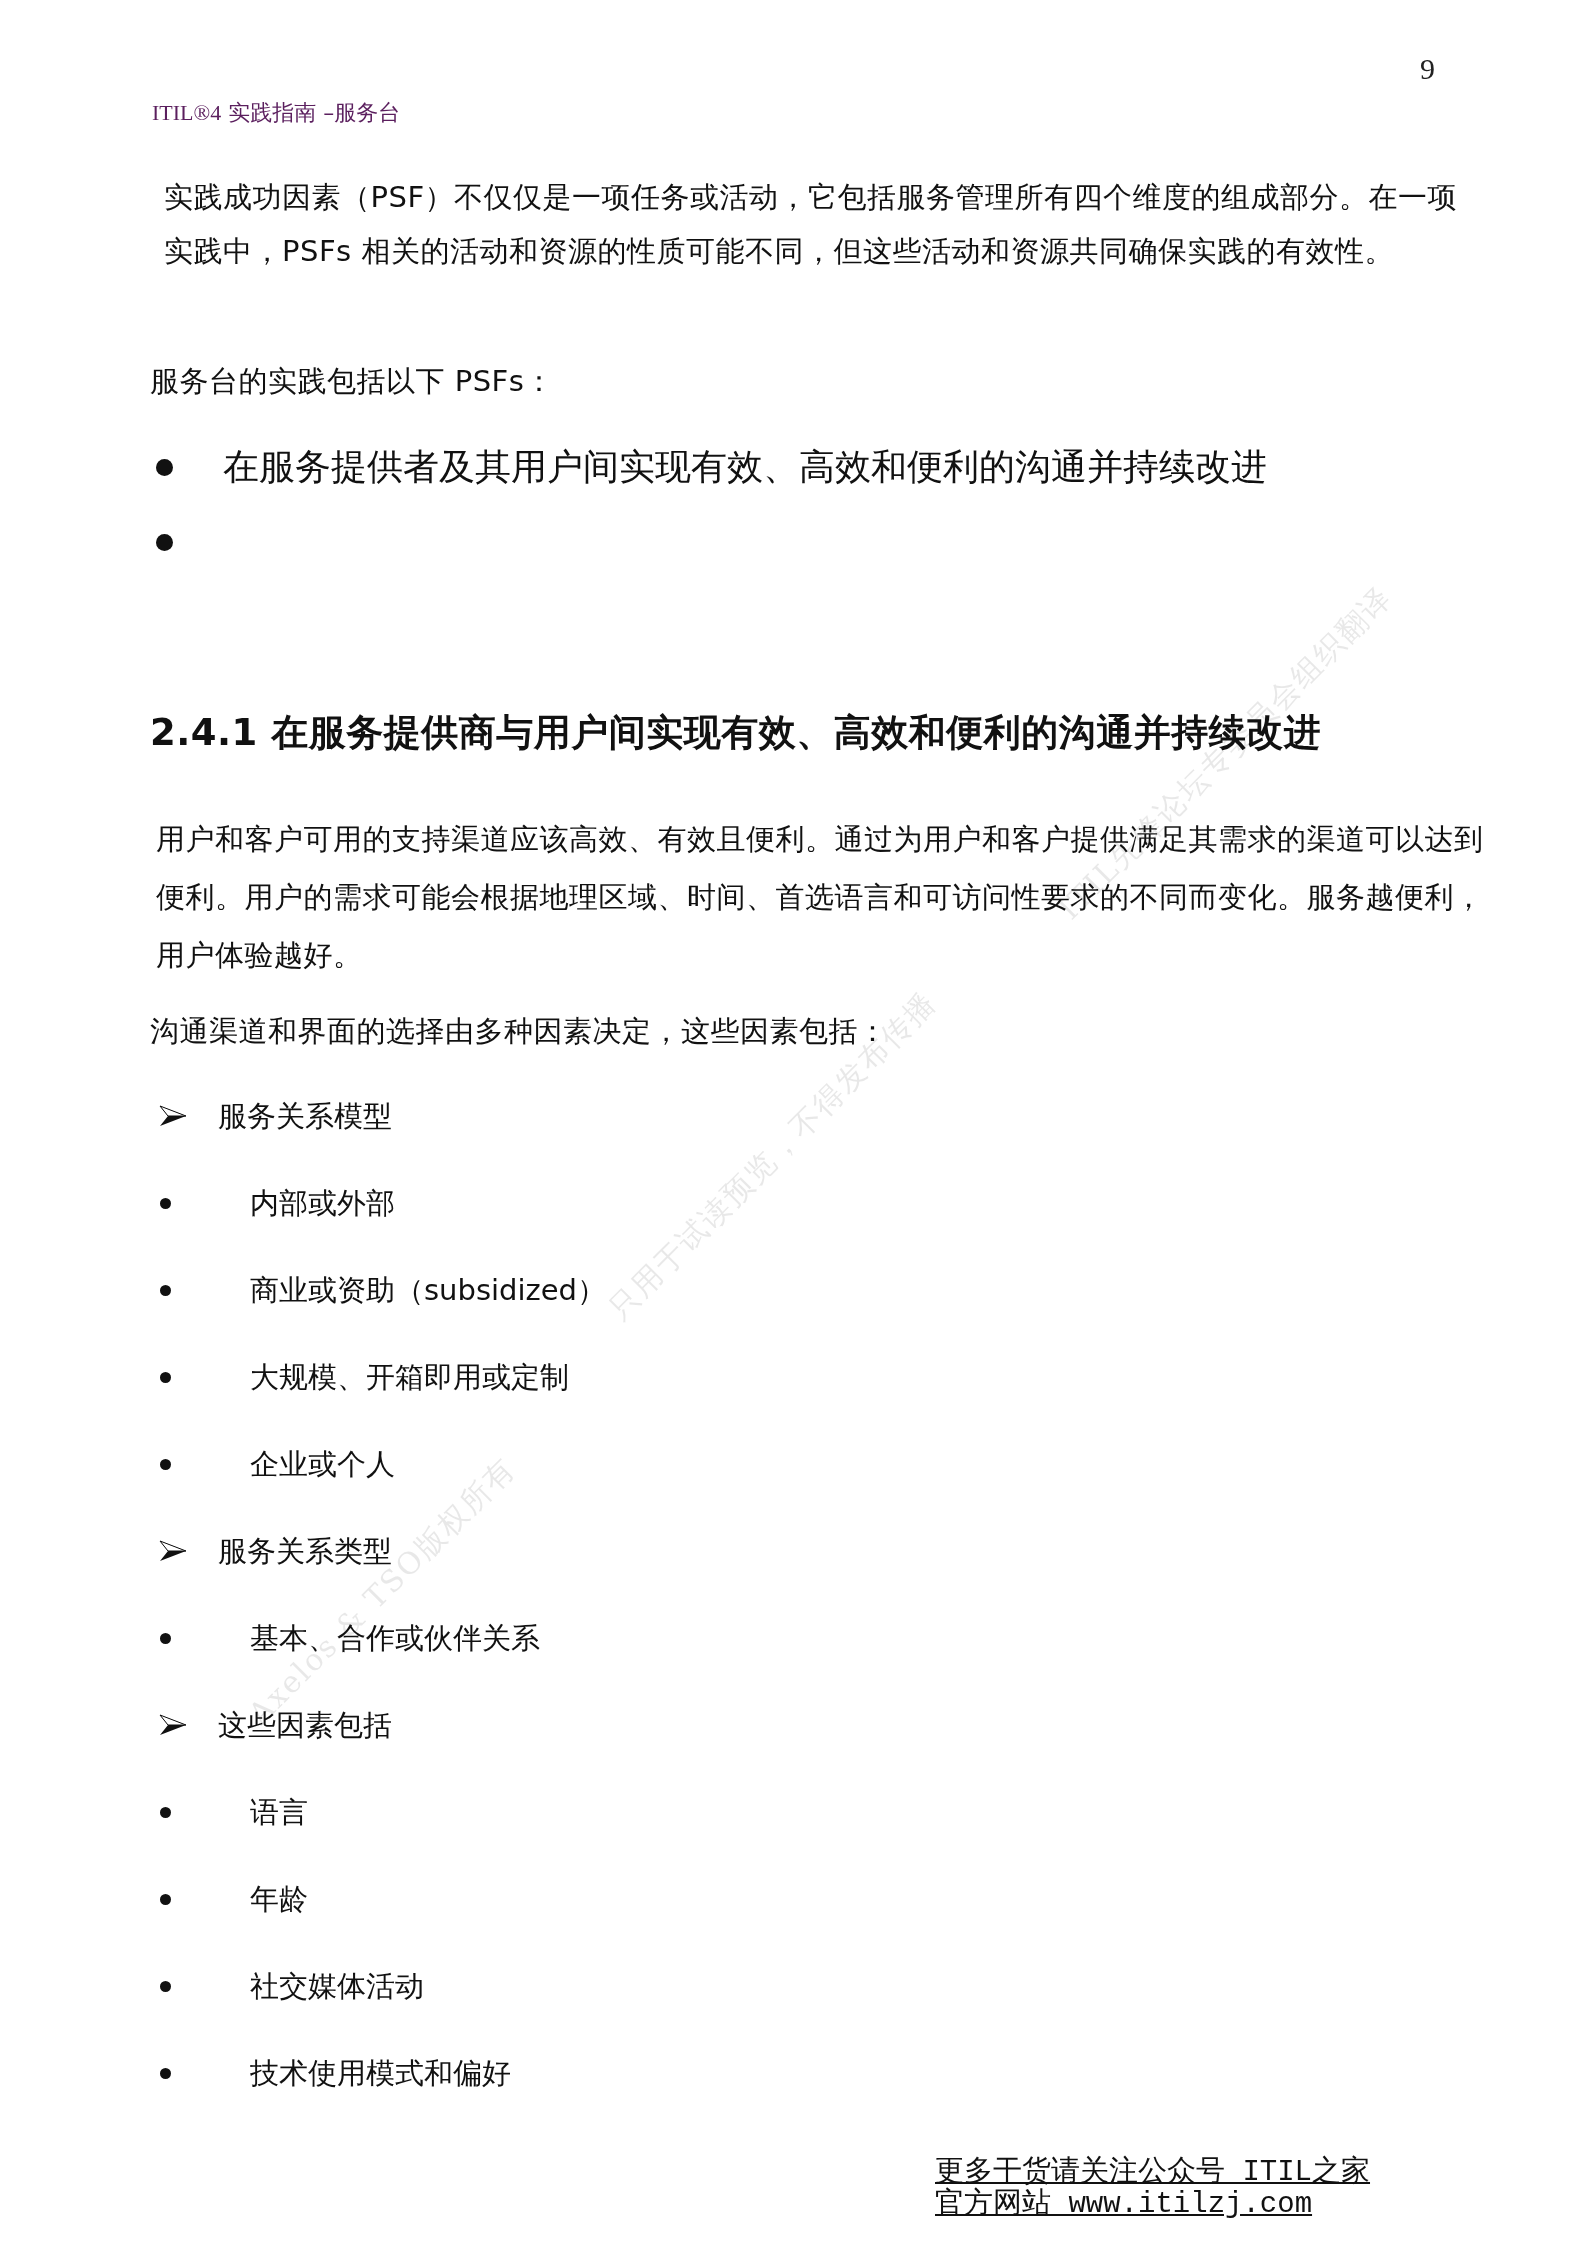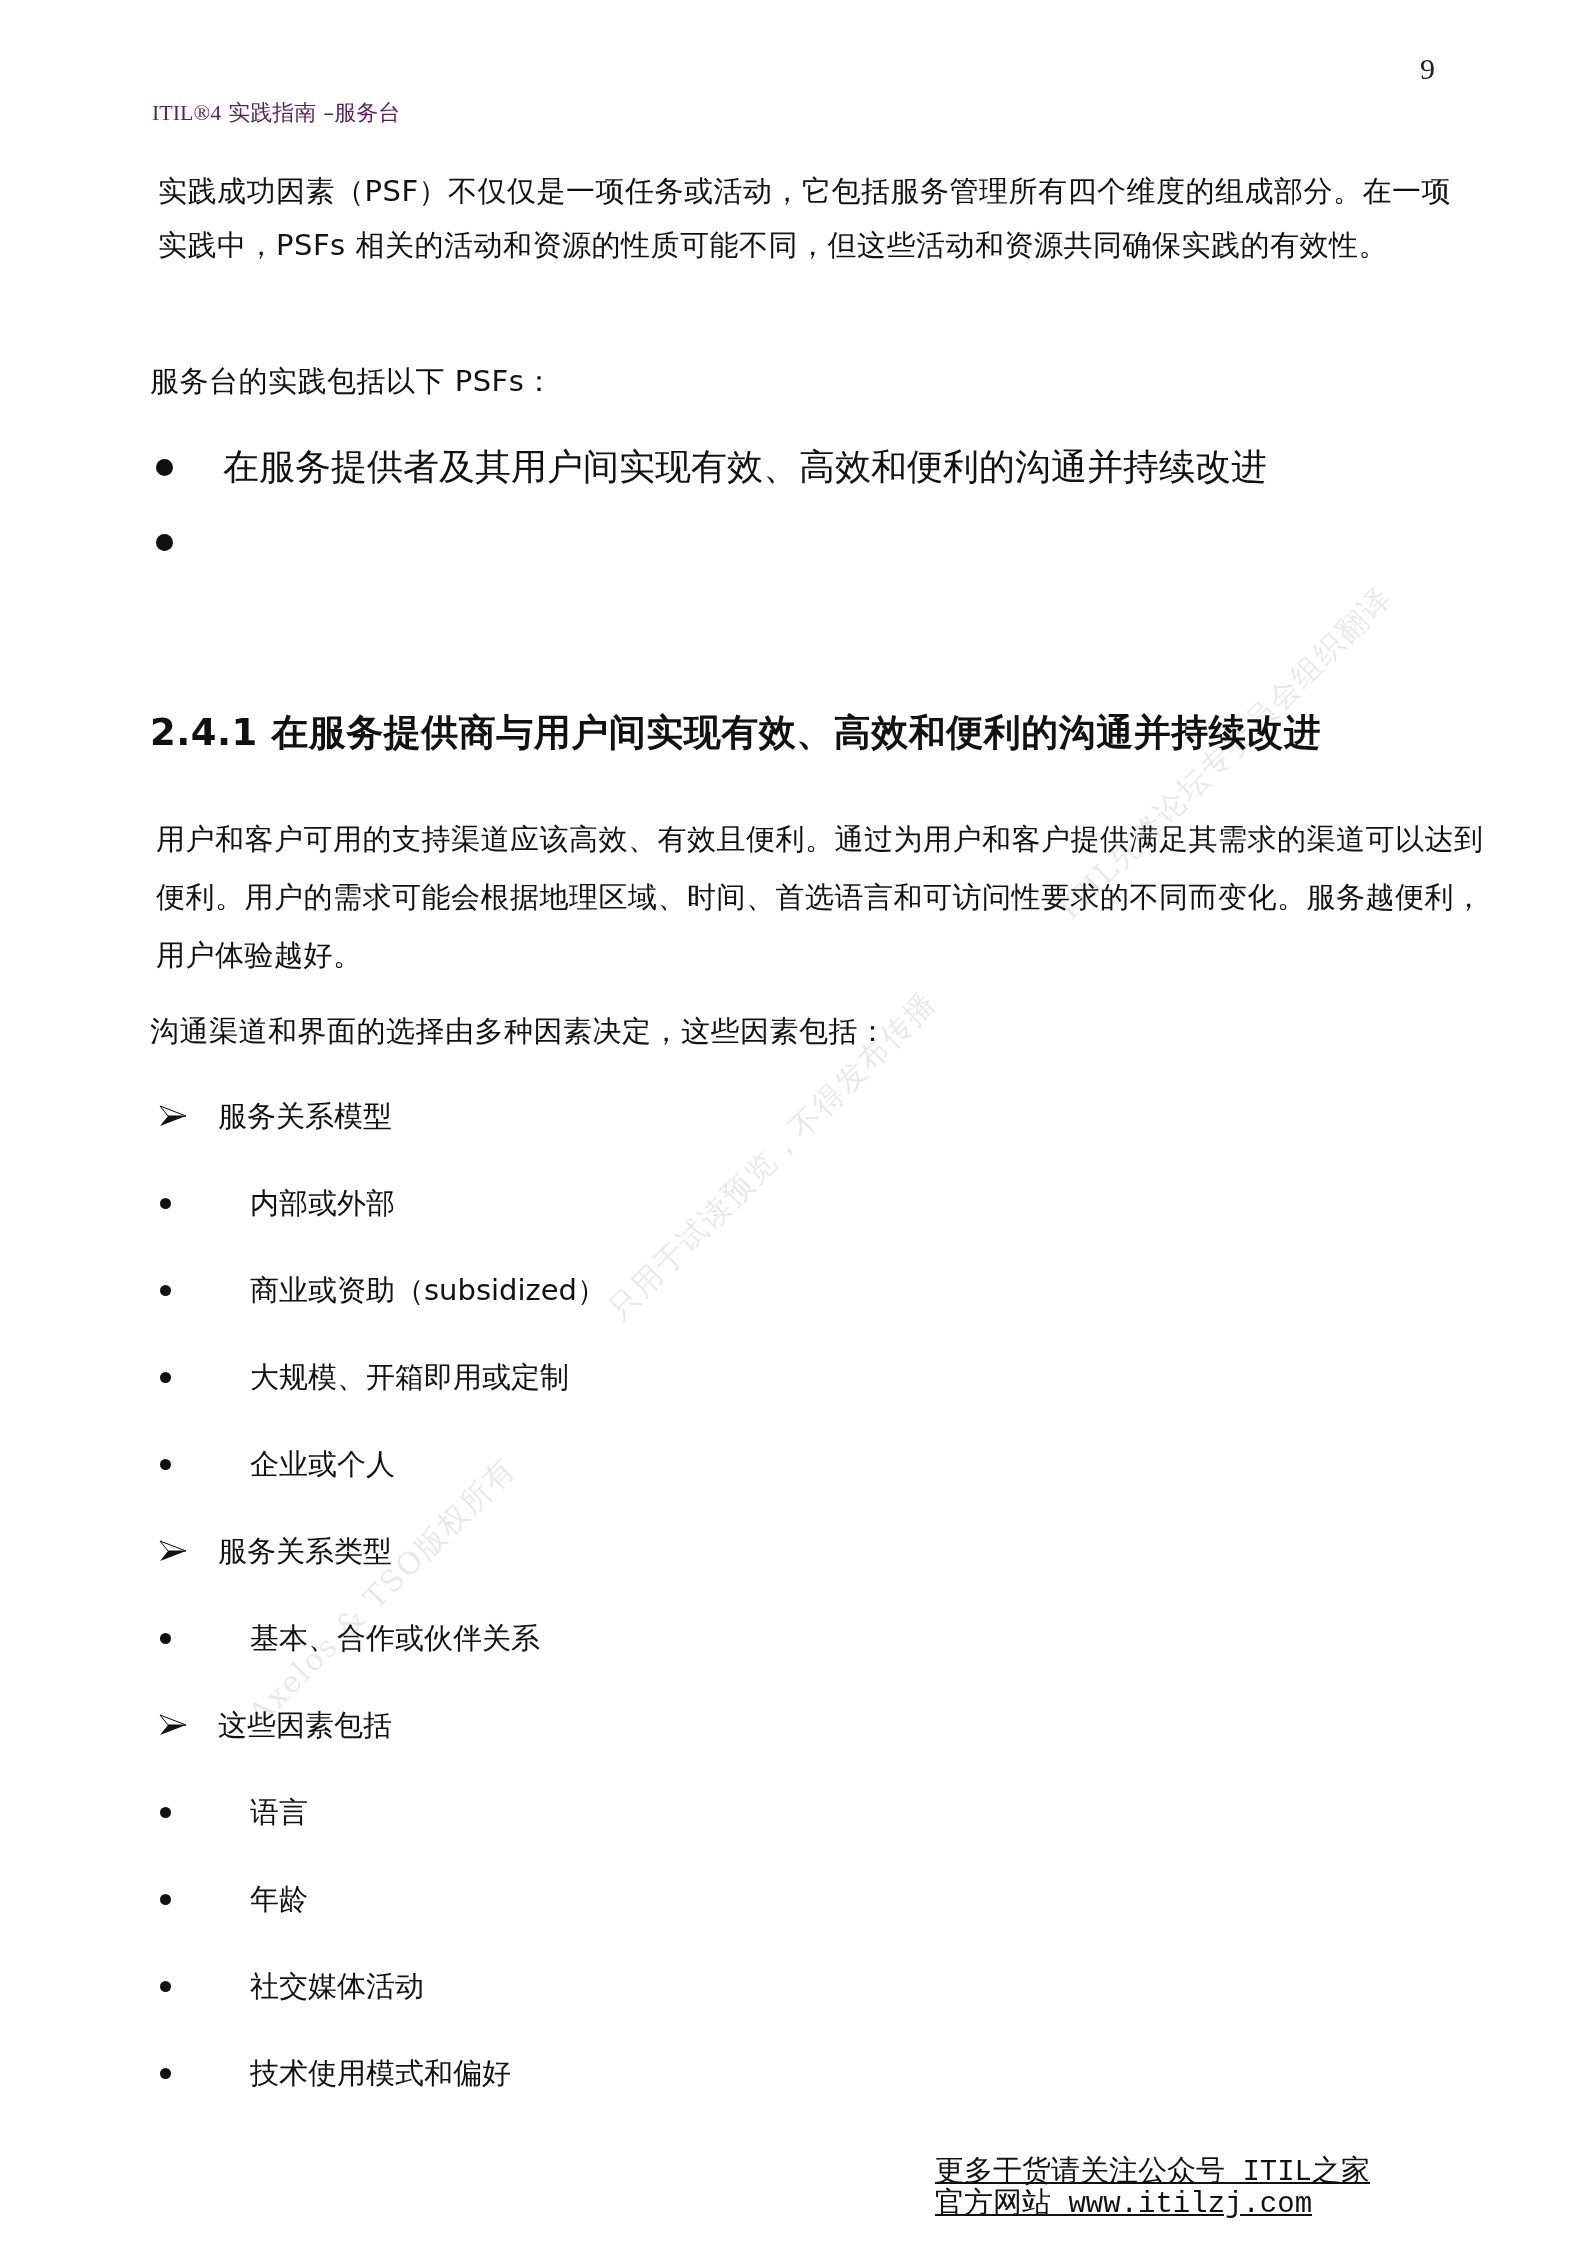--- a/index.html
+++ b/index.html
@@ -124,21 +124,21 @@
 <div class="page-number">9</div>
 
 <div class="running-header">
   <span class="brand">ITIL®4</span><span> 实践指南 –服务台</span>
 </div>
 
 <div class="watermark wm1">Axelos &amp; TSO版权所有</div>
 <div class="watermark wm2">只用于试读预览，不得发布传播</div>
 <div class="watermark wm3">ITIL先锋论坛专委员会组织翻译</div>
 
-<p class="body-text p1" style="margin:8px">实践成功因素（PSF）不仅仅是一项任务或活动，它包括服务管理所有四个维度的组成部分。在一项实践中，PSFs 相关的活动和资源的性质可能不同，但这些活动和资源共同确保实践的有效性。</p>
+<p class="body-text p1" style="margin:14px">实践成功因素（PSF）不仅仅是一项任务或活动，它包括服务管理所有四个维度的组成部分。在一项实践中，PSFs 相关的活动和资源的性质可能不同，但这些活动和资源共同确保实践的有效性。</p>
 
 <p class="body-text p2" style="margin:0">服务台的实践包括以下 PSFs：</p>
 
 <div class="bullet-row" style="top:447px">
   <span class="dot-big"></span>
   <span>在服务提供者及其用户间实现有效、高效和便利的沟通并持续改进</span>
 </div>
 <div class="bullet-row" style="top:534px">
   <span class="dot-big"></span>
 </div>

